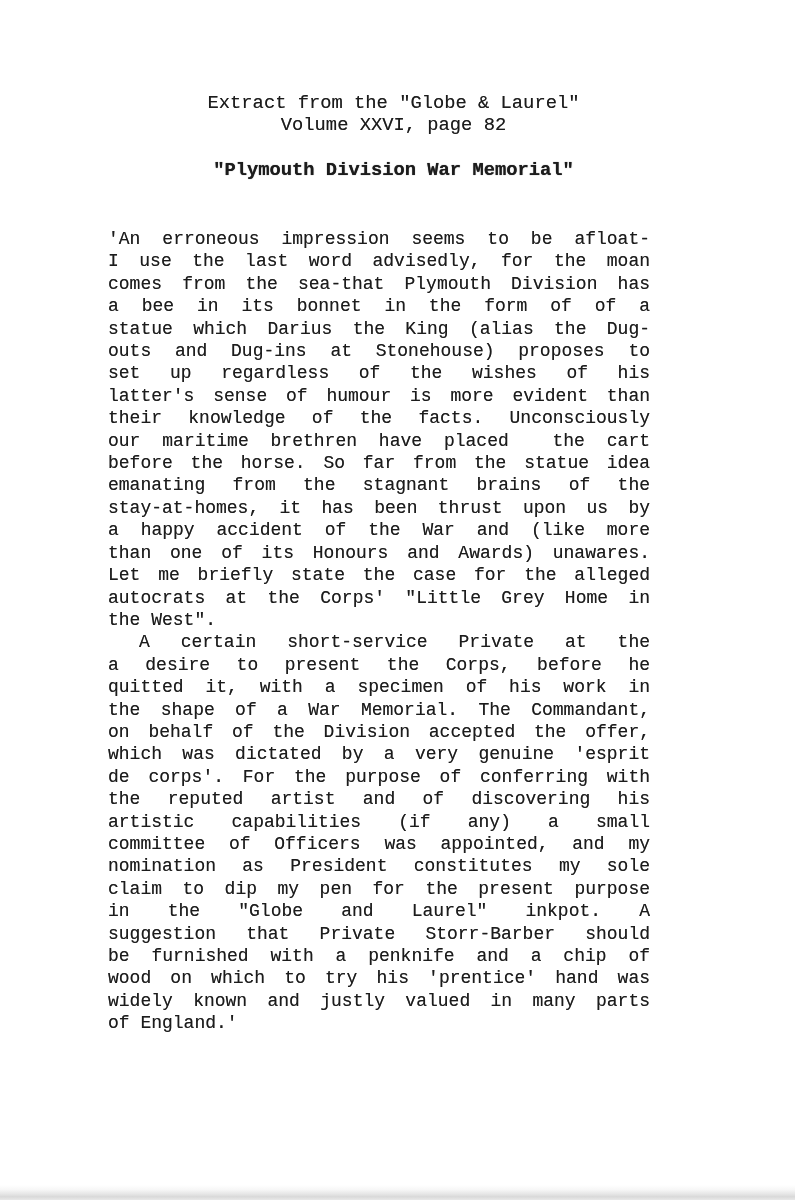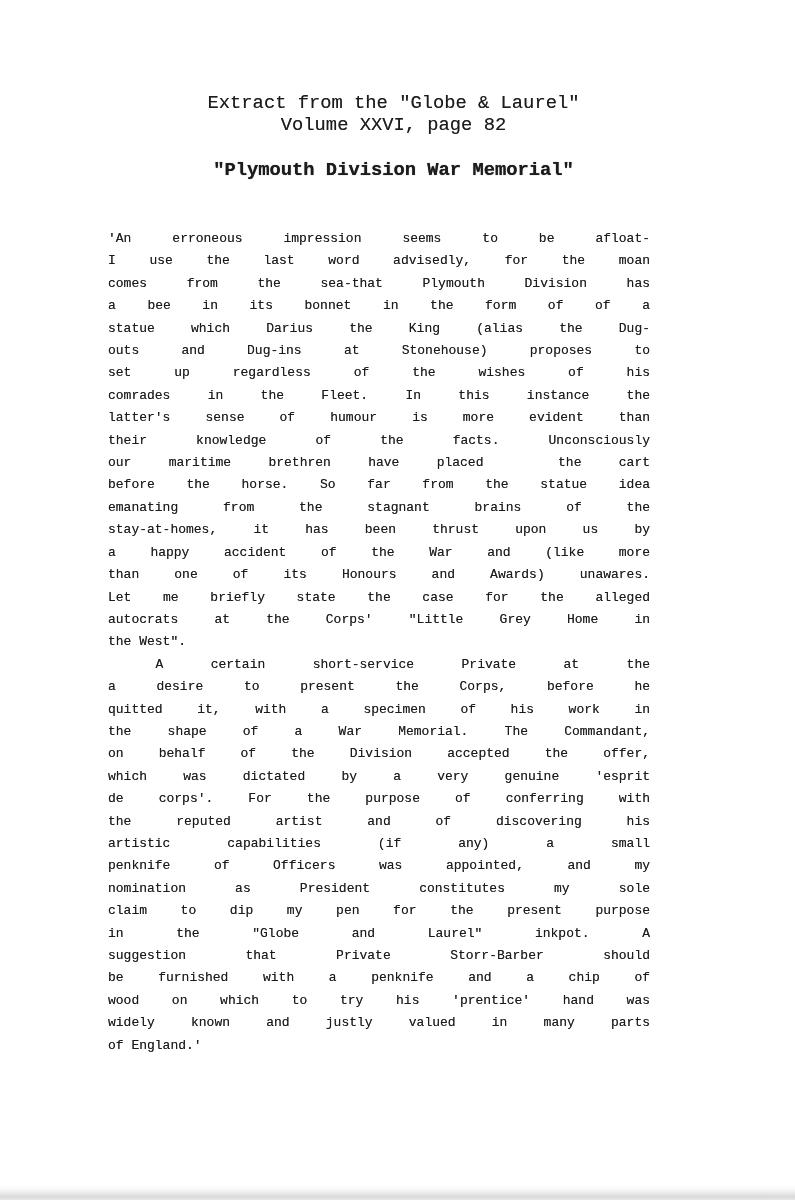--- a/index.html
+++ b/index.html
@@ -35,21 +35,21 @@
   }
   .doc-title {
     font-weight: bold;
     text-shadow: 0 0 0.8px rgba(0,0,0,0.8);
   }
   .body-text {
     position: absolute;
     top: 228px;
     left: 108px;
     width: 542px;
-    font-size: 13px;
+    font-size: 18px;
     line-height: 22.4px;
     text-shadow: 0 0 0.4px rgba(0,0,0,0.55);
   }
   .tline {
     text-align: justify;
     text-align-last: justify;
     white-space: pre-wrap;
   }
   .tline-last {
     text-align-last: left;
@@ -82,21 +82,20 @@
 
   <div class="body-text">
     <div>
         <div class="tline">'An erroneous impression seems to be afloat-</div>
         <div class="tline">I use the last word advisedly, for the moan</div>
         <div class="tline">comes from the sea-that Plymouth Division has</div>
         <div class="tline">a bee in its bonnet in the form of of a</div>
         <div class="tline">statue which Darius the King (alias the Dug-</div>
         <div class="tline">outs and Dug-ins at Stonehouse) proposes to</div>
         <div class="tline">set up regardless of the wishes of his</div>
-        <div class="tline">comrades in the Fleet. In this instance the</div>
         <div class="tline">latter's sense of humour is more evident than</div>
         <div class="tline">their knowledge of the facts. Unconsciously</div>
         <div class="tline">our maritime brethren have placed  the cart</div>
         <div class="tline">before the horse. So far from the statue idea</div>
         <div class="tline">emanating from the stagnant brains of the</div>
         <div class="tline">stay-at-homes, it has been thrust upon us by</div>
         <div class="tline">a happy accident of the War and (like more</div>
         <div class="tline">than one of its Honours and Awards) unawares.</div>
         <div class="tline">Let me briefly state the case for the alleged</div>
         <div class="tline">autocrats at the Corps' "Little Grey Home in</div>
@@ -105,21 +104,21 @@
     <div>
         <div class="tline"> A certain short-service Private at the</div>
         <div class="tline">a desire to present the Corps, before he</div>
         <div class="tline">quitted it, with a specimen of his work in</div>
         <div class="tline">the shape of a War Memorial. The Commandant,</div>
         <div class="tline">on behalf of the Division accepted the offer,</div>
         <div class="tline">which was dictated by a very genuine 'esprit</div>
         <div class="tline">de corps'. For the purpose of conferring with</div>
         <div class="tline">the reputed artist and of discovering his</div>
         <div class="tline">artistic capabilities (if any) a small</div>
-        <div class="tline">penknife of Officers was appointed, and my</div>
+        <div class="tline">committee of Officers was appointed, and my</div>
         <div class="tline">nomination as President constitutes my sole</div>
         <div class="tline">claim to dip my pen for the present purpose</div>
         <div class="tline">in the "Globe and Laurel" inkpot. A</div>
         <div class="tline">suggestion that Private Storr-Barber should</div>
         <div class="tline">be furnished with a penknife and a chip of</div>
         <div class="tline">wood on which to try his 'prentice' hand was</div>
         <div class="tline">widely known and justly valued in many parts</div>
         <div class="tline tline-last">of England.'</div>
       </div>
   </div>

